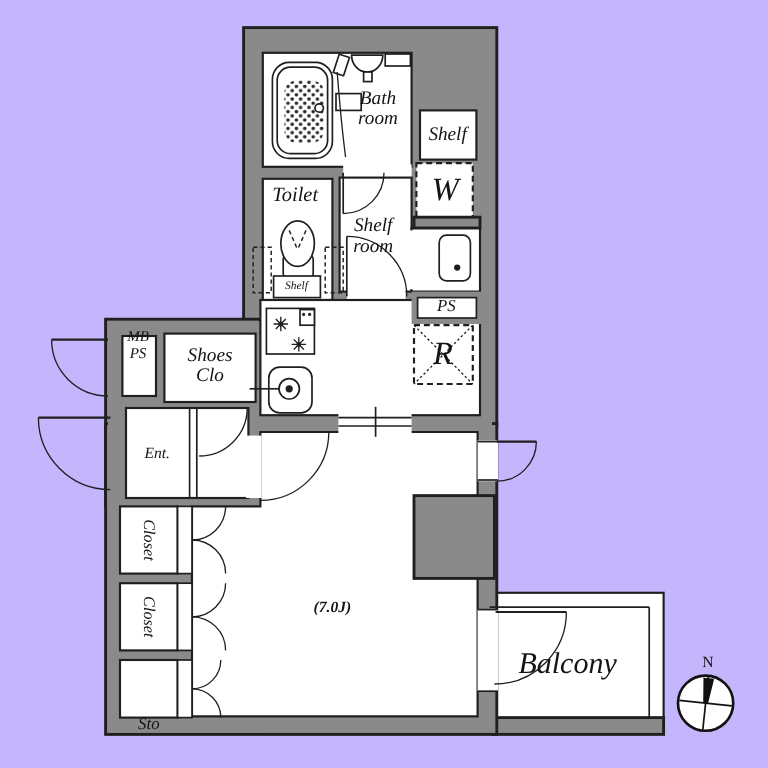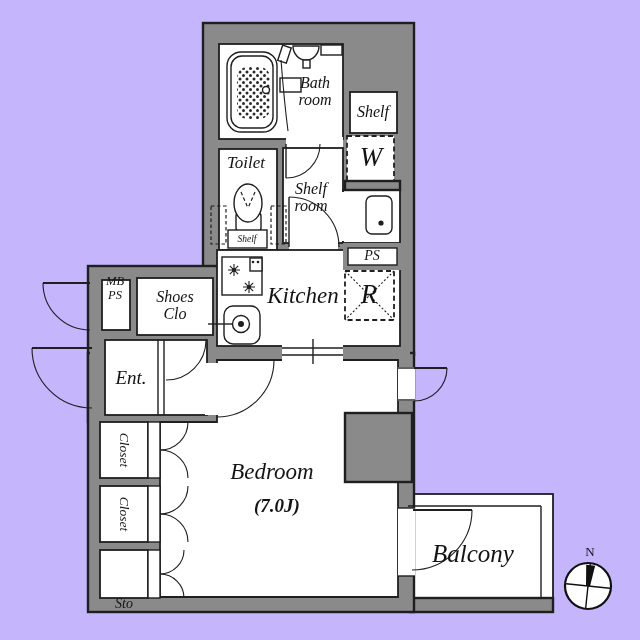--- a/index.html
+++ b/index.html
@@ -16,21 +16,21 @@
   .arc{stroke:#1f1f1f;stroke-width:1.1;fill:none;}
   .dash{fill:#ffffff;stroke:#1f1f1f;stroke-width:1.8;stroke-dasharray:5 3.2;}
   .dashthin{fill:none;stroke:#1f1f1f;stroke-width:1.2;stroke-dasharray:3.5 2.5;}
   .dot{fill:#1f1f1f;}
   .lbl{position:absolute;transform:translate(-50%,-50%);font-style:italic;color:#141414;
        text-align:center;line-height:1.08;white-space:nowrap;}
   .rot{transform:translate(-50%,-50%) rotate(90deg);}
   .upright{font-style:normal;}
   .s16{font-size:16px;} .s17{font-size:17px;} .s27{font-size:27px;}
   .s23{font-size:23px;} .s14{font-size:14px;} .s12{font-size:12.5px;}
-  .s19{font-size:19px;} .s13{font-size:13.5px;} .s20{font-size:25px;}
+  .s19{font-size:13px;} .s13{font-size:13.5px;} .s20{font-size:25px;}
   .s9{font-size:9.5px;} .s13n{font-size:13px;}
 </style>
 </head>
 <body>
 
 <div id="canvas">
 <svg id="plan-svg" width="640" height="640" viewBox="0 0 640 640">
 
   <defs>
     <pattern id="tubdots" patternUnits="userSpaceOnUse" width="7" height="7">
@@ -199,30 +199,28 @@
   <div class="lbl s16" style="left:373px;top:112px;">Shelf</div>
   <div class="lbl s27" style="left:371px;top:158px;">W</div>
   <div class="lbl s17" style="left:246px;top:163px;font-family:Liberation Serif, serif;">Toilet</div>
   <div class="lbl s9" style="left:247px;top:239px;">Shelf</div>
   <div class="lbl s16" style="left:311px;top:197px;">
     <div>Shelf</div>
       <div>room</div>
   </div>
   <div class="lbl s14" style="left:372px;top:256px;">PS</div>
   <div class="lbl s27" style="left:369px;top:295px;">R</div>
-  <div class="lbl s23" style="left:303px;top:296px;">Kitchen</div>
   <div class="lbl s12" style="left:115px;top:288px;">
     <div>MB</div>
       <div>PS</div>
   </div>
   <div class="lbl s16" style="left:175px;top:305px;">
     <div>Shoes</div>
       <div>Clo</div>
   </div>
   <div class="lbl s19" style="left:131px;top:378px;">Ent.</div>
   <div class="lbl rot s13" style="left:124px;top:450px;">Closet</div>
   <div class="lbl rot s13" style="left:124px;top:514px;">Closet</div>
   <div class="lbl s14" style="left:124px;top:604px;text-align:center;">Sto</div>
-  <div class="lbl s23" style="left:272px;top:472px;">Bedroom</div>
   <div class="lbl s19" style="left:277px;top:506px;font-weight:bold;">(7.0J)</div>
   <div class="lbl s20" style="left:473px;top:553px;">Balcony</div>
   <div class="lbl upright s13n" style="left:590px;top:552px;">N</div>
 </div>
 
 </body></html>

